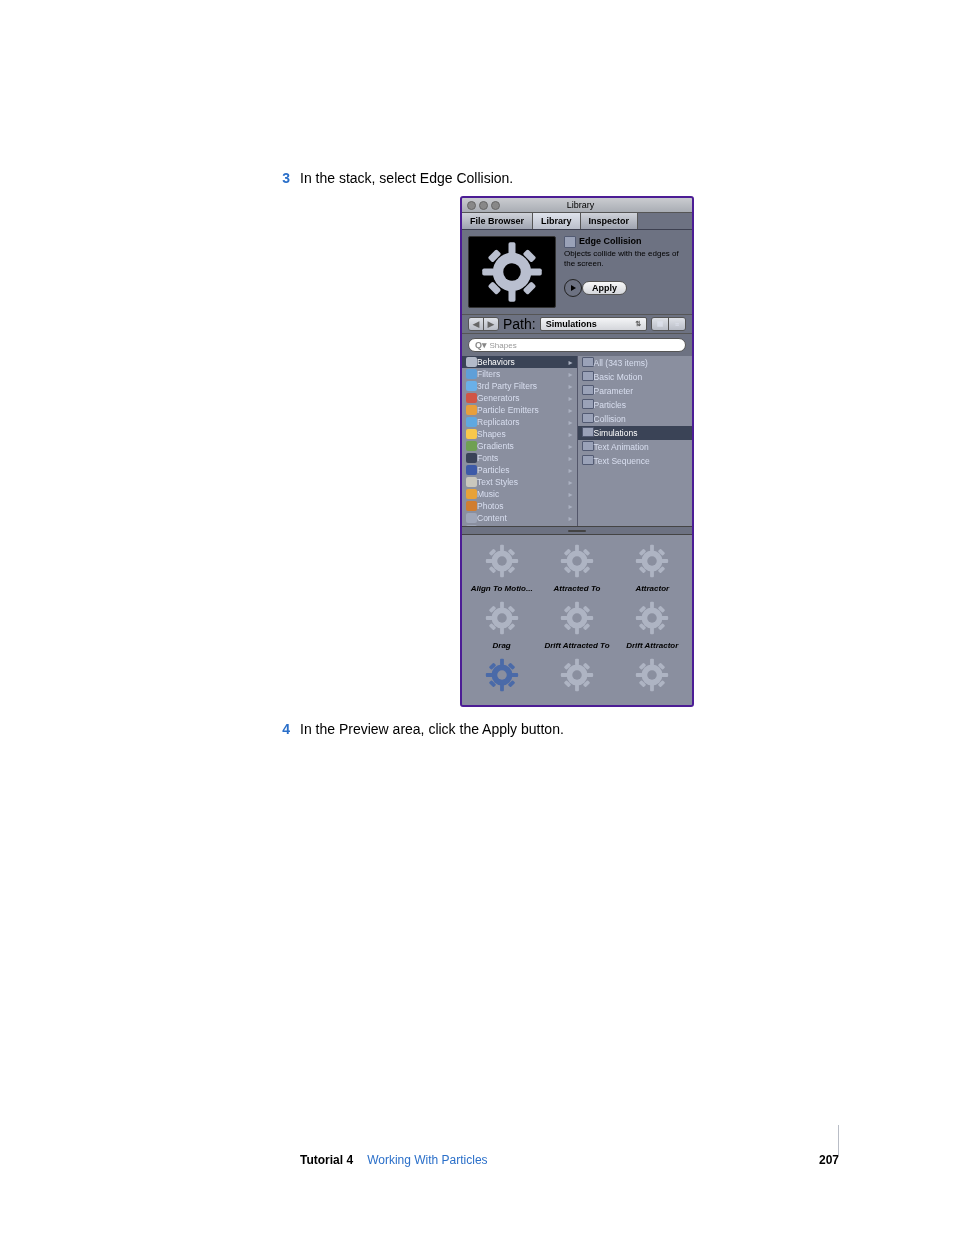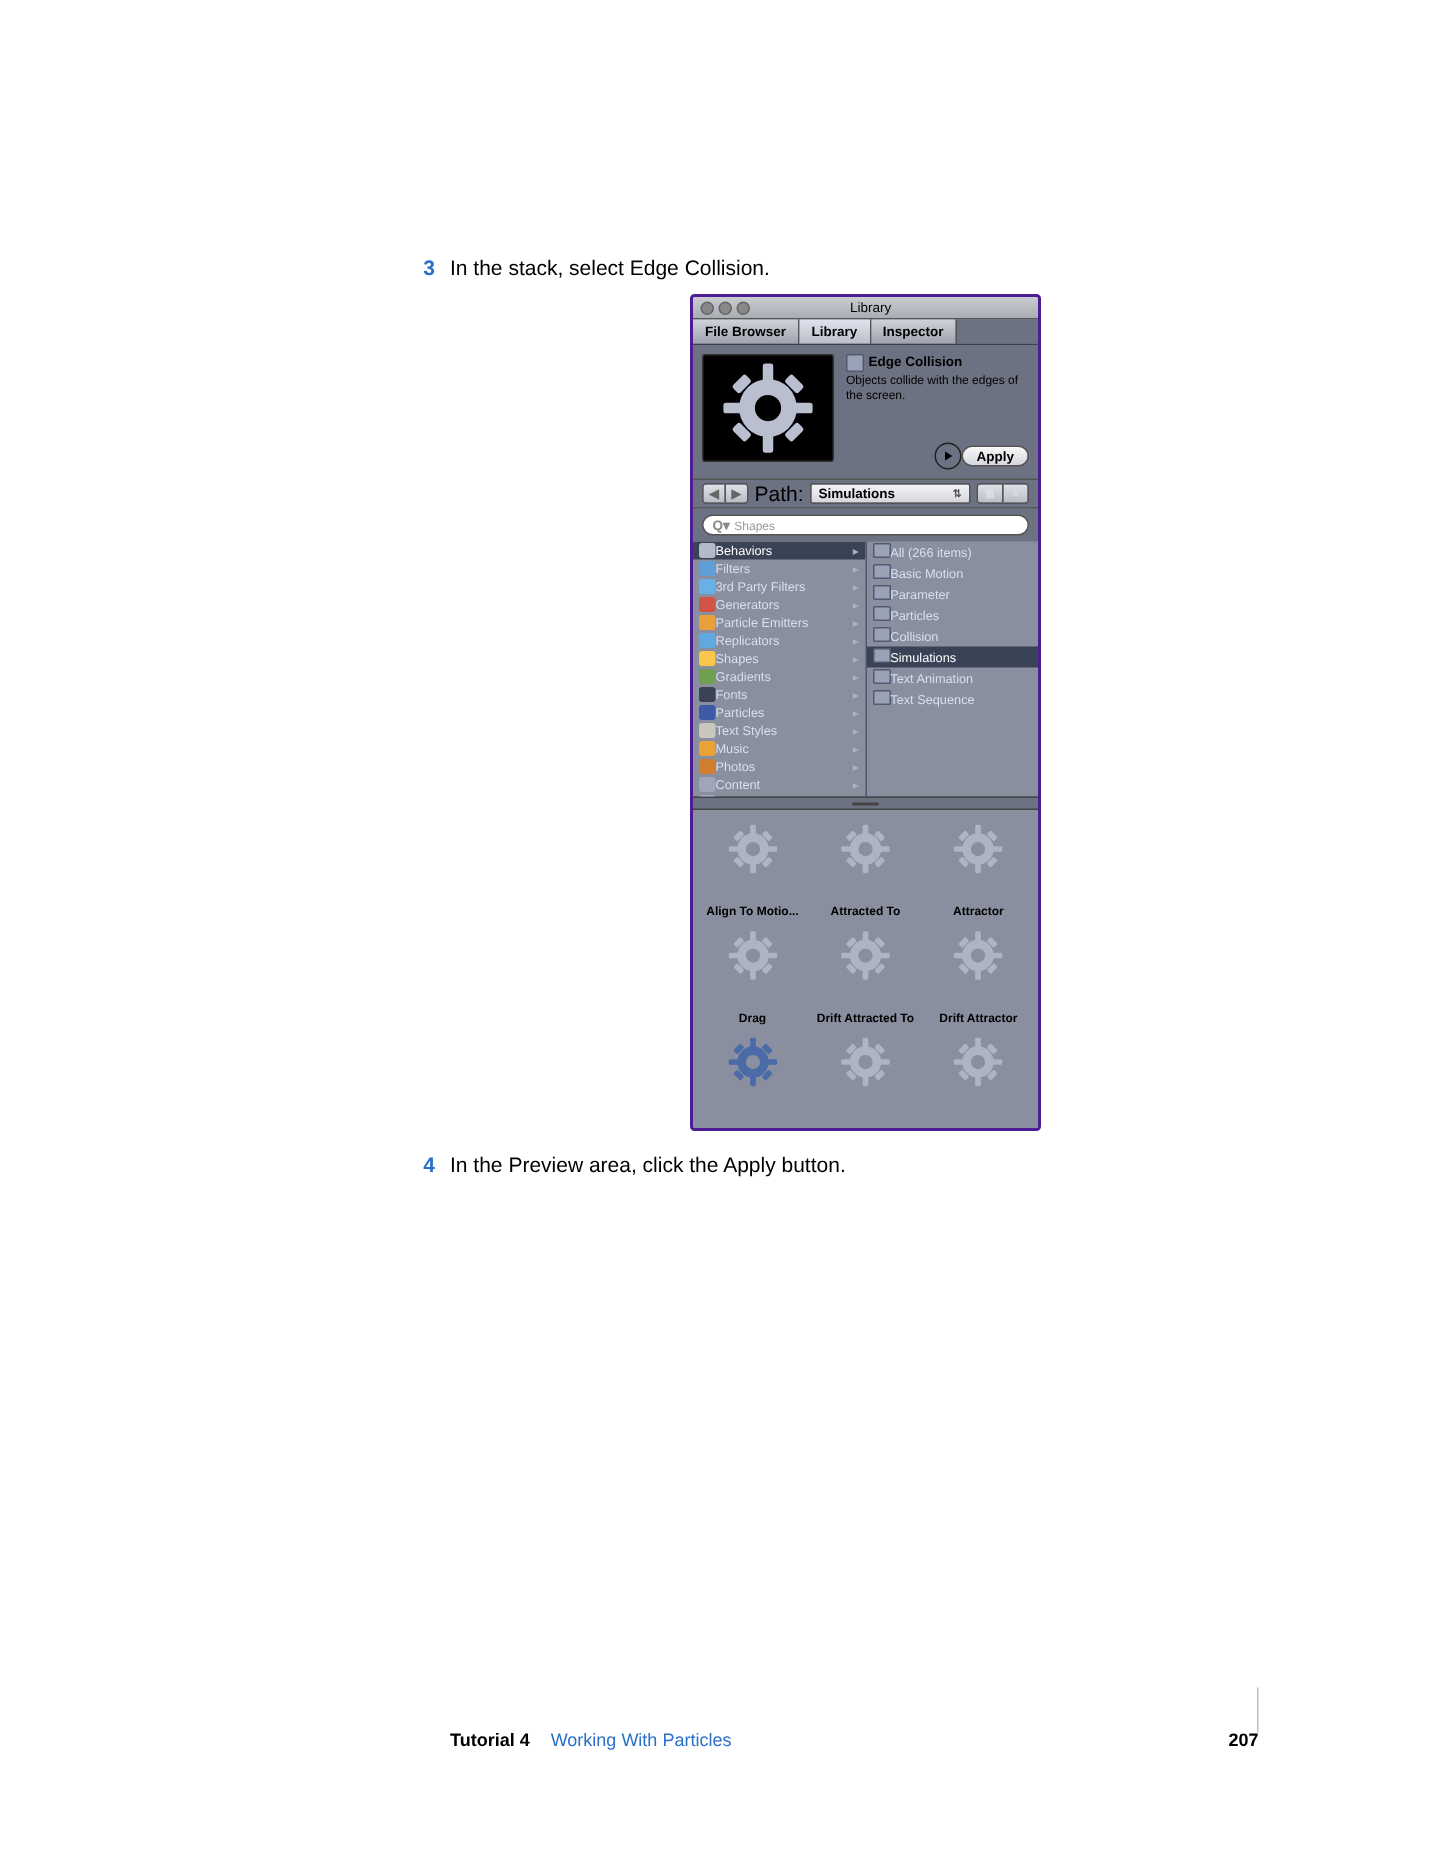--- a/index.html
+++ b/index.html
@@ -16,21 +16,21 @@
   .panel-title{flex:1;text-align:center;color:#000;font-size:9px;font-weight:500;}
   .tabs{display:flex;background:#8a8f9c;border-bottom:1px solid #3d4050;}
   .tab{flex:0 0 auto;padding:3px 8px;font-size:9px;color:#000;border-right:1px solid #555;background:linear-gradient(#cfd2d9,#9fa4b0);font-weight:bold;}
   .tab.active{background:linear-gradient(#dfe3ec,#babfcb);}
   .tab.last{flex:1;background:#6d7282;border-right:none;color:#aeb3c0;}
   .preview-area{display:flex;padding:6px;gap:8px;}
   .preview-thumb{width:86px;height:70px;background:#000;display:flex;align-items:center;justify-content:center;border:1px solid #333;border-radius:2px;}
   .preview-info{flex:1;}
   .preview-info .name{font-weight:bold;color:#000;font-size:9px;margin-bottom:3px;}
   .preview-info .desc{font-size:8px;color:#000;line-height:1.25;}
-  .preview-controls{display:flex;justify-content:flex-end;align-items:center;margin-top:26px;}
+  .preview-controls{display:flex;justify-content:flex-start;align-items:center;margin-top:10px;}
   .play-btn{width:16px;height:16px;border-radius:50%;border:1px solid #222;display:flex;align-items:center;justify-content:center;background:#6d7282;}
   .play-tri{width:0;height:0;border-left:5px solid #000;border-top:3px solid transparent;border-bottom:3px solid transparent;margin-left:1px;}
   .apply-btn{background:linear-gradient(#f8f8f8,#d5d7dc);border:1px solid #555;border-radius:8px;padding:1px 9px;font-size:9px;font-weight:bold;color:#000;}
   .pathbar{display:flex;align-items:center;padding:0 6px;height:18px;gap:4px;background:#6d7282;border-top:1px solid #555;border-bottom:1px solid #555;}
   .nav-seg{display:flex;border:1px solid #555;border-radius:3px;overflow:hidden;}
   .nav-btn{width:14px;height:12px;background:linear-gradient(#dfe2e8,#b9bdc6);display:flex;align-items:center;justify-content:center;color:#666;}
   .nav-btn+.nav-btn{border-left:1px solid #555;}
   .path-label{font-size:14px;color:#000;}
   .path-dd{flex:1;background:linear-gradient(#f4f5f7,#d4d6db);border:1px solid #555;border-radius:2px;padding:1px 5px;font-size:9px;color:#000;font-weight:bold;display:flex;align-items:center;justify-content:space-between;}
   .view-seg{display:flex;border:1px solid #555;border-radius:3px;overflow:hidden;}
@@ -45,21 +45,21 @@
   .col+.col{border-left:1px solid #53566a;}
   .row{display:flex;align-items:center;padding:1px 4px;gap:0;font-size:8.5px;color:#d9dff0;}
   .row.sel{background:#3a4356;color:#fff;}
   .chev{margin-left:auto;color:#aab0c0;font-size:8px;}
   .folder-icon::before{content:"";display:inline-block;width:10px;height:8px;background:#9aa2b8;border-radius:1px;border:1px solid #525a72;}
   .divider-handle{height:7px;background:#6d7282;border-top:1px solid #444;border-bottom:1px solid #444;display:flex;align-items:center;justify-content:center;}
   .divider-handle::after{content:"";width:18px;height:2px;background:#444;border-radius:1px;}
   .items{display:flex;flex-wrap:wrap;padding:4px 2px;background:#8a8f9f;}
   .item{width:33.33%;box-sizing:border-box;text-align:center;padding:3px 1px;}
   .item-icon{width:38px;height:38px;margin:0 auto;position:relative;}
-  .item-label{font-size:8px;color:#000;margin-top:18px;font-weight:bold;white-space:nowrap;overflow:hidden;text-overflow:ellipsis;}
+  .item-label{font-size:8px;color:#000;margin-top:4px;font-weight:bold;white-space:nowrap;overflow:hidden;text-overflow:ellipsis;font-style:italic;}
   .gear-svg{width:100%;height:100%;}
   
   .cat{width:11px;height:10px;display:inline-block;border-radius:2px;}
   .c-gear{background:#b3bac9;}
   .c-filter{background:#5f9fd8;}
   .c-3rd{background:#6ab0e8;}
   .c-gen{background:#d05545;}
   .c-part{background:#e89f3c;}
   .c-rep{background:#5fa8e0;}
   .c-shape{background:#f9c84b;}
@@ -240,21 +240,21 @@
             </div>
             <div class="row">
               <span class="cat c-fav"></span>
               <span>Favorites</span>
               <span class="chev">▸</span>
             </div>
           </div>
         <div class="col" id="col-right">
             <div class="row">
               <span class="folder-icon"></span>
-              <span>All (266 items)</span>
+              <span>All (343 items)</span>
             </div>
             <div class="row">
               <span class="folder-icon"></span>
               <span>Basic Motion</span>
             </div>
             <div class="row">
               <span class="folder-icon"></span>
               <span>Parameter</span>
             </div>
             <div class="row">

